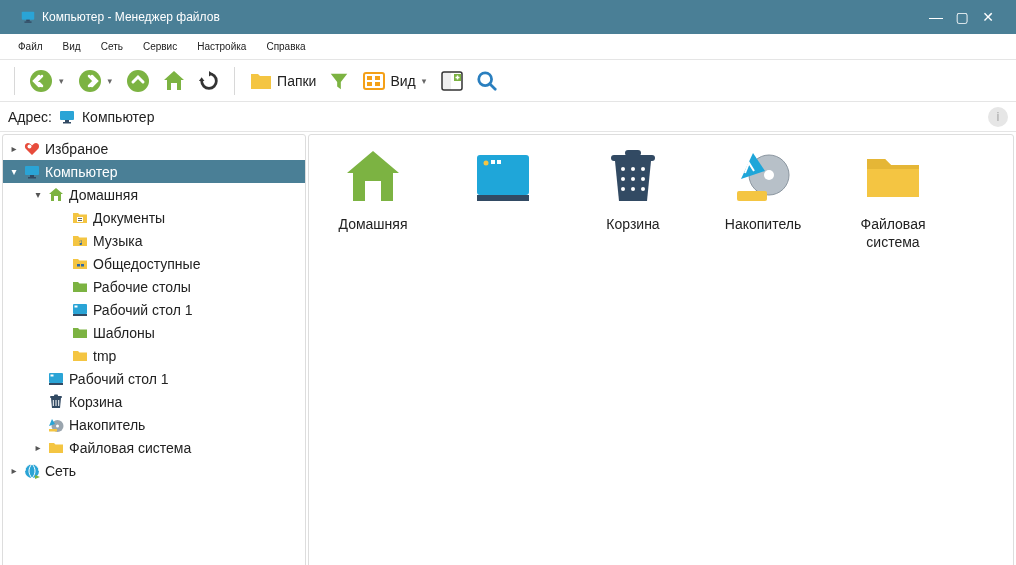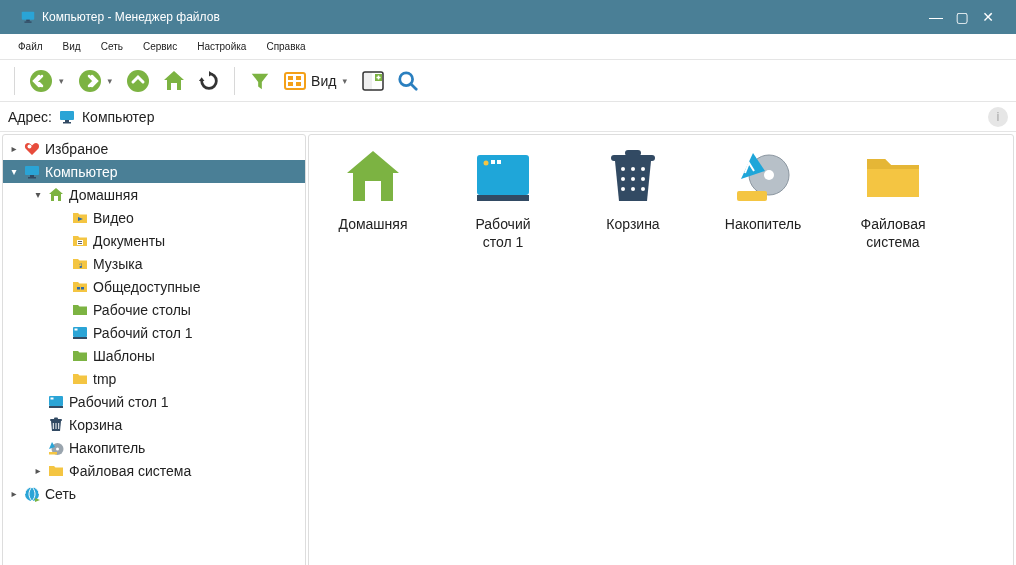--- a/index.html
+++ b/index.html
@@ -259,20 +259,26 @@
         <use href="#tb-home"></use>
       </svg>
     </div>
   <div class="tb-btn">
       <svg width="22" height="22" viewBox="0 0 24 24">
         <use href="#tb-refresh"></use>
       </svg>
     </div>
   <div class="tb-sep"></div>
   <div class="tb-btn">
+      <svg width="24" height="24" viewBox="0 0 24 24">
+        <use href="#tb-folder"></use>
+      </svg>
+      <span class="tb-label">Папки</span>
+    </div>
+  <div class="tb-btn">
       <svg width="22" height="22" viewBox="0 0 24 24">
         <use href="#tb-filter"></use>
       </svg>
     </div>
   <div class="tb-btn">
       <svg width="24" height="24" viewBox="0 0 24 24">
         <use href="#tb-view"></use>
       </svg>
       <span class="tb-label">Вид</span>
       <span class="tb-dd">▾</span>
@@ -321,28 +327,20 @@
         <span class="tree-exp">▾</span>
         <svg class="tree-icon" viewBox="0 0 18 18">
           <use href="#i-home"></use>
         </svg>
         <span>Домашняя</span>
       </div>
     <div class="tree-row">
         <span class="tree-indent" style="width:52px"></span>
         <span class="tree-exp"></span>
         <svg class="tree-icon" viewBox="0 0 18 18">
-          <use href="#i-folder-play"></use>
-        </svg>
-        <span>Видео</span>
-      </div>
-    <div class="tree-row">
-        <span class="tree-indent" style="width:52px"></span>
-        <span class="tree-exp"></span>
-        <svg class="tree-icon" viewBox="0 0 18 18">
           <use href="#i-folder-doc"></use>
         </svg>
         <span>Документы</span>
       </div>
     <div class="tree-row">
         <span class="tree-indent" style="width:52px"></span>
         <span class="tree-exp"></span>
         <svg class="tree-icon" viewBox="0 0 18 18">
           <use href="#i-folder-music"></use>
         </svg>
@@ -434,22 +432,20 @@
     <div class="item">
       <svg class="item-icon" viewBox="0 0 64 64">
           <use href="#L-home"></use>
         </svg>
       <div class="item-label" style="white-space: pre-line;">Домашняя</div>
     </div>
     <div class="item">
       <svg class="item-icon" viewBox="0 0 64 64">
           <use href="#L-desktop"></use>
         </svg>
-      <div class="item-label" style="white-space: pre-line;">Рабочий
-стол 1</div>
     </div>
     <div class="item">
       <svg class="item-icon" viewBox="0 0 64 64">
           <use href="#L-trash"></use>
         </svg>
       <div class="item-label" style="white-space: pre-line;">Корзина</div>
     </div>
     <div class="item">
       <svg class="item-icon" viewBox="0 0 64 64">
           <use href="#L-storage"></use>

